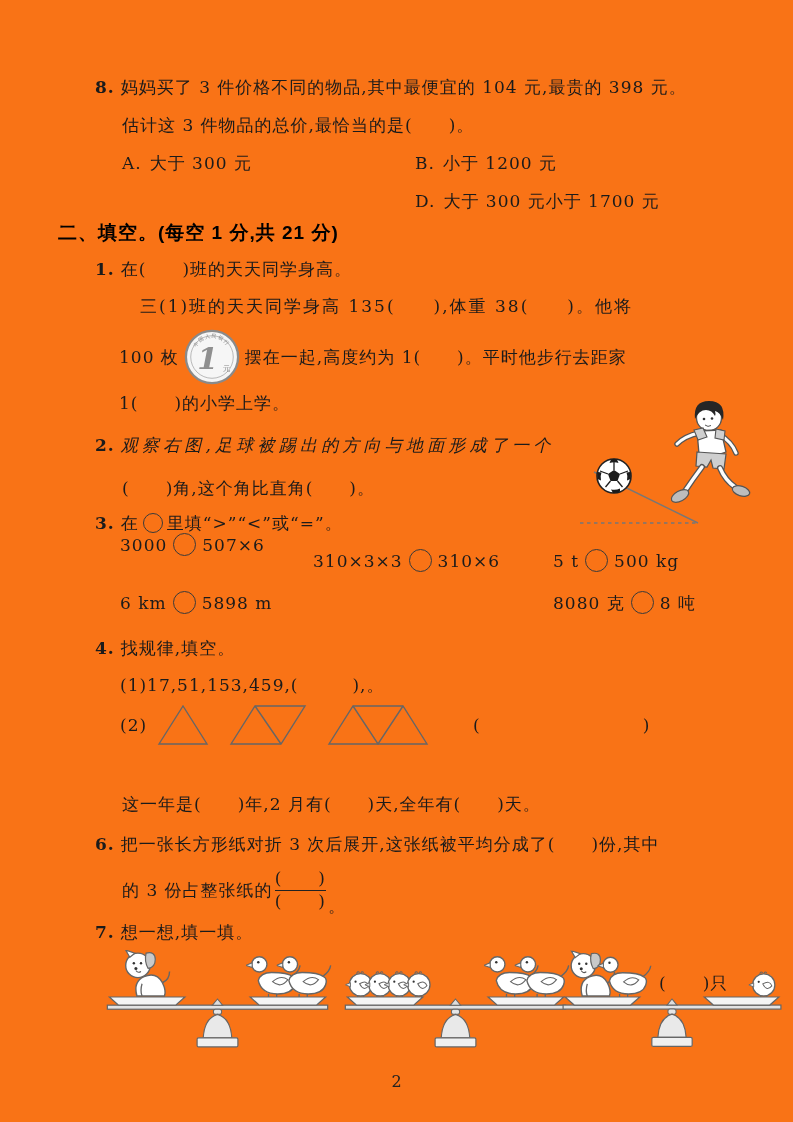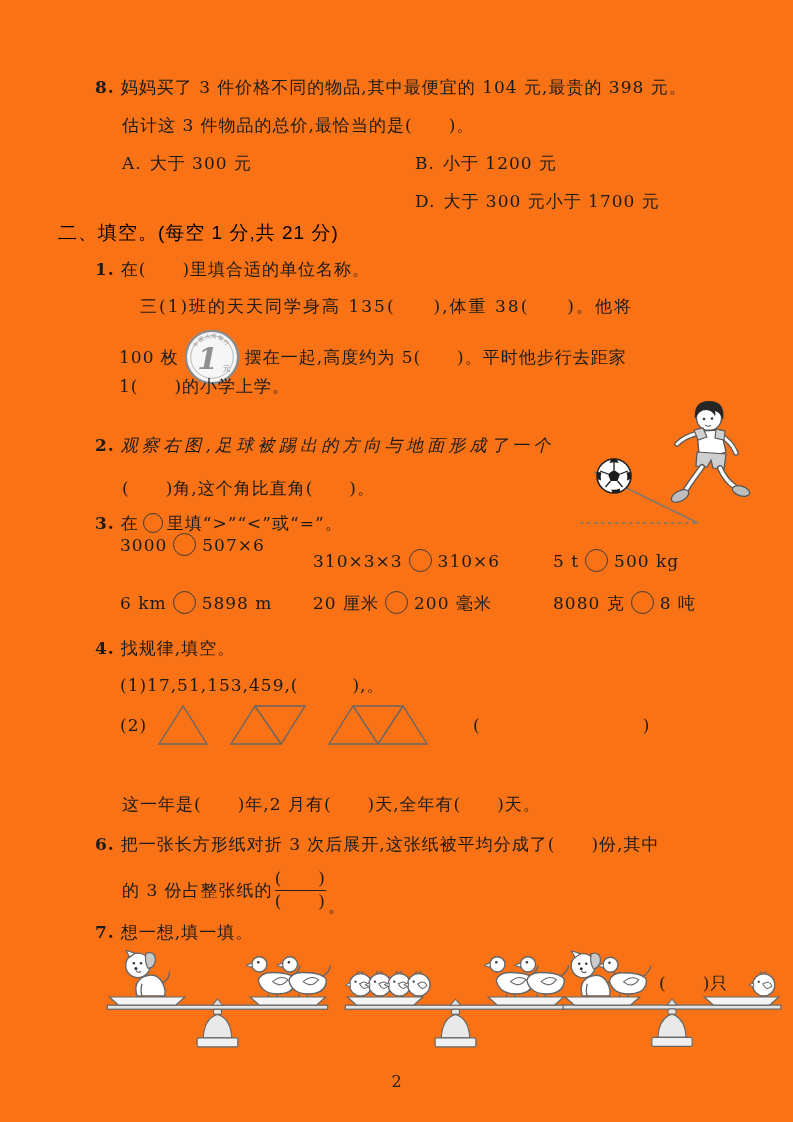--- a/index.html
+++ b/index.html
@@ -3,21 +3,21 @@
 <meta charset="utf-8">
 <style>
   html,body{margin:0;padding:0;background:#fff;}
   #page{
     position:relative;width:793px;height:1122px;background:#f97316;
     font-family:"DejaVu Serif","Liberation Serif",serif;
     color:#1b1b1b;font-size:17px;overflow:hidden;
   }
   .qline{position:absolute;white-space:nowrap;letter-spacing:1px;}
   .qnum{font-weight:bold;margin-right:6px;}
-  .sec{font-family:"Liberation Sans","DejaVu Sans",sans-serif;font-weight:400;font-size:19px;letter-spacing:1px;color:#000;}
+  .sec{font-family:"Liberation Sans","DejaVu Sans",sans-serif;font-weight:700;font-size:19px;letter-spacing:1px;color:#000;}
   .sp2{letter-spacing:2px;}
   .sp4{letter-spacing:4.2px;font-style:italic;}
   .circ{display:inline-block;width:21px;height:21px;border:1.4px solid #3a3a3a;border-radius:50%;vertical-align:-5px;margin:0 6px;}
   .circ.small{width:18px;height:18px;vertical-align:-4px;margin:0 4px;}
   .optlabel{font-weight:normal;margin-right:8px;}
   .frac{display:inline-flex;flex-direction:column;align-items:center;vertical-align:middle;line-height:1.25;margin:0 2px;}
   .frac .den{border-top:1.5px solid #222;}
   .flexrow{display:flex;align-items:center;}
   .scalebox{position:absolute;}
   .scalebox svg{display:block;}
@@ -73,35 +73,35 @@
   </svg>
 
   <div class="qline" style="left:95px;top:76px"><span class="qnum">8.</span><span>妈妈买了 3 件价格不同的物品,其中最便宜的 104 元,最贵的 398 元。</span></div>
   <div class="qline" style="left:122px;top:114px"><span>估计这 3 件物品的总价,最恰当的是(　　)。</span></div>
   <div class="qline" style="left:122px;top:152px"><span class="optlabel">A.</span><span>大于 300 元</span></div>
   <div class="qline" style="left:415px;top:152px"><span class="optlabel">B.</span><span>小于 1200 元</span></div>
   <div class="qline" style="left:415px;top:190px"><span class="optlabel">D.</span><span>大于 300 元小于 1700 元</span></div>
 
   <div class="qline sec" style="left:58px;top:220px">二、填空。(每空 1 分,共 21 分)</div>
 
-  <div class="qline" style="left:95px;top:258px"><span class="qnum">1.</span><span>在(　　)里填合适的单位名称。</span></div>
+  <div class="qline" style="left:95px;top:258px"><span class="qnum">1.</span><span>在(　　)班的天天同学身高。</span></div>
   <div class="qline sp2" style="left:140px;top:295px">三(1)班的天天同学身高 135(　　),体重 38(　　)。他将</div>
   <div class="qline flexrow" style="left:119px;top:328px;height:58px">
     <span>100 枚</span>
     <svg width="58" height="58" viewBox="0 0 60 60" style="margin:0 4px">
       <circle cx="30" cy="30" r="27" fill="#f6f6f6" stroke="#8a8a8a" stroke-width="2.4"></circle>
       <circle cx="30" cy="30" r="22" fill="none" stroke="#a5a5a5" stroke-width="0.8"></circle>
       <path id="coin-arc" d="M12,28 a18,18 0 0 1 36,0" fill="none"></path>
       <text font-size="5.5" fill="#8a8a8a" letter-spacing="1"><textPath href="#coin-arc" startOffset="8">中国人民银行</textPath></text>
       <text x="26" y="42" font-size="31" font-style="italic" font-weight="bold" fill="#8f8f8f" text-anchor="middle" font-family="'DejaVu Serif',serif">1</text>
       <text x="41" y="44" font-size="8" fill="#8a8a8a">元</text>
     </svg>
-    <span>摆在一起,高度约为 5(　　)。平时他步行去距家</span>
-  </div>
-  <div class="qline" style="left:119px;top:375px">1(　　)的小学上学。</div>
+    <span>摆在一起,高度约为 1(　　)。平时他步行去距家</span>
+  </div>
+  <div class="qline" style="left:119px;top:392px">1(　　)的小学上学。</div>
 
   <div class="qline" style="left:95px;top:434px"><span class="qnum">2.</span><span class="sp4">观察右图,足球被踢出的方向与地面形成了一个</span></div>
   <div class="qline" style="left:122px;top:477px">(　　)角,这个角比直角(　　)。</div>
 
   <svg class="scalebox" style="left:578px;top:386px" width="212" height="146" viewBox="0 0 212 146">
     <line x1="2" y1="137" x2="120" y2="137" stroke="#777" stroke-width="1.6" stroke-dasharray="3.5,3.5"></line>
     <line x1="120" y1="137" x2="16" y2="86" stroke="#777" stroke-width="1.4"></line>
     <g>
       <circle cx="36" cy="90" r="17" fill="#fff" stroke="#222" stroke-width="1.6"></circle>
       <path d="M36,84 l6,4 l-2.5,7 h-7 l-2.5,-7 z" fill="#1c1c1c"></path>
@@ -133,21 +133,20 @@
       <ellipse cx="163" cy="105" rx="9" ry="4.8" fill="#bdbdbd" stroke="#555" stroke-width="1.2" transform="rotate(18 163 105)"></ellipse>
     </g>
   </svg>
 
   <div class="qline" style="left:95px;top:512px"><span class="qnum">3.</span><span>在</span><span class="circ small"></span><span>里填“&gt;”“&lt;”或“=”。</span></div>
 
   <div class="qline" style="left:120px;top:533px"><span>3000</span><span class="circ"></span><span>507×6</span></div>
   <div class="qline" style="left:313px;top:549px"><span>310×3×3</span><span class="circ"></span><span>310×6</span></div>
   <div class="qline" style="left:553px;top:549px"><span>5 t</span><span class="circ"></span><span>500 kg</span></div>
   <div class="qline" style="left:120px;top:591px"><span>6 km</span><span class="circ"></span><span>5898 m</span></div>
-  <div class="qline" style="left:313px;top:591px"><span>20 厘米</span><span class="circ"></span><span>200 毫米</span></div>
   <div class="qline" style="left:553px;top:591px"><span>8080 克</span><span class="circ"></span><span>8 吨</span></div>
 
   <div class="qline" style="left:95px;top:637px"><span class="qnum">4.</span><span>找规律,填空。</span></div>
   <div class="qline" style="left:120px;top:674px"><span>(1)17,51,153,459,(　　　),</span><span>。</span></div>
   <div class="qline flexrow" style="left:120px;top:702px;height:46px">
     <span>(2)</span>
     <svg width="292" height="46" viewBox="0 0 292 46" style="margin-left:6px">
       <path d="M6,42 L30,4 L54,42 Z" fill="none" stroke="#666" stroke-width="1.4"></path>
       <path d="M78,42 L102,4 L152,4 L128,42 Z" fill="none" stroke="#666" stroke-width="1.4"></path>
       <path d="M102,4 L128,42" stroke="#666" stroke-width="1.4"></path>

